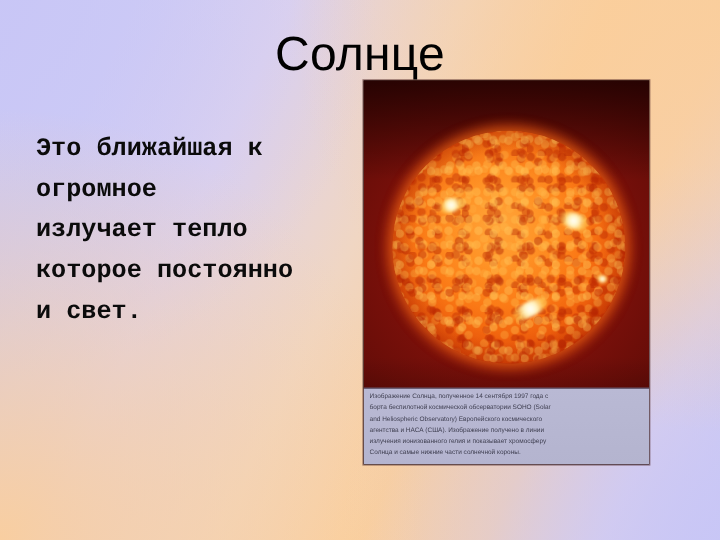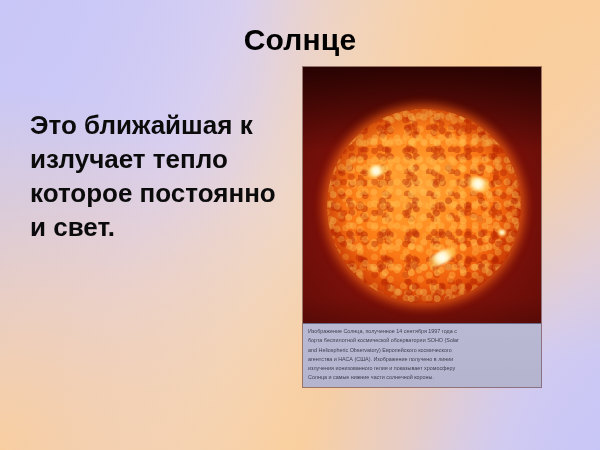--- a/index.html
+++ b/index.html
@@ -42,41 +42,42 @@
     pointer-events: none;
   }
 
   
   #title {
     position: absolute;
     left: 0;
     top: 23px;
     width: 600px;
     text-align: center;
-    font-size: 30px;
-    font-weight: bold;
+    font-size: 40px;
+    font-weight: normal;
     color: #000000;
     letter-spacing: 0.2px;
     z-index: 5;
   }
 
   
   #bodytext {
     position: absolute;
     left: 30px;
     top: 108px;
     width: 276px;
     z-index: 5;
   }
   #bodytext .line {
-    font-size: 26px;
+    font-size: 21px;
     font-weight: bold;
     color: #0b0b0b;
     line-height: 34px;
     white-space: pre;
+    font-family: Liberation Mono, monospace;
   }
 
   
   #photo {
     position: absolute;
     left: 303px;
     top: 67px;
     width: 238px;
     height: 320px;
     z-index: 4;
@@ -230,20 +231,21 @@
 </style>
 </head>
 <body>
 
 <div id="slide">
 
   <div id="title">Солнце</div>
 
   <div id="bodytext">
     <div class="line">Это ближайшая к</div>
+    <div class="line">огромное</div>
     <div class="line">излучает тепло</div>
     <div class="line">которое постоянно</div>
     <div class="line">и свет.</div>
   </div>
 
   <div id="photo">
 
     <div id="photo-sky"></div>
 
     <div id="sun-wrap">

